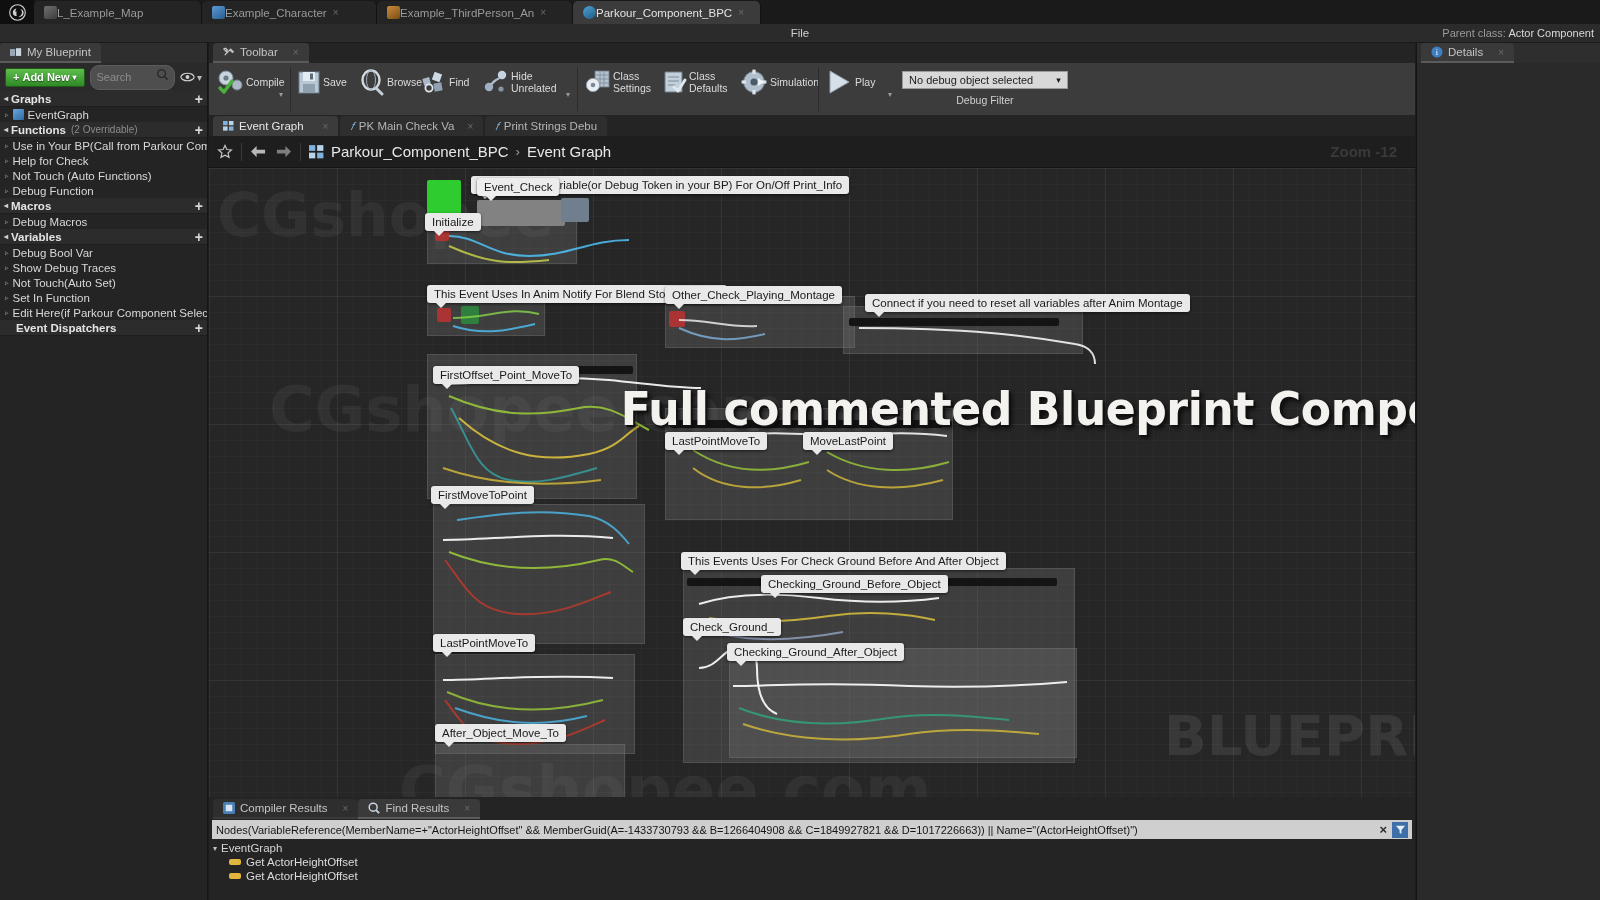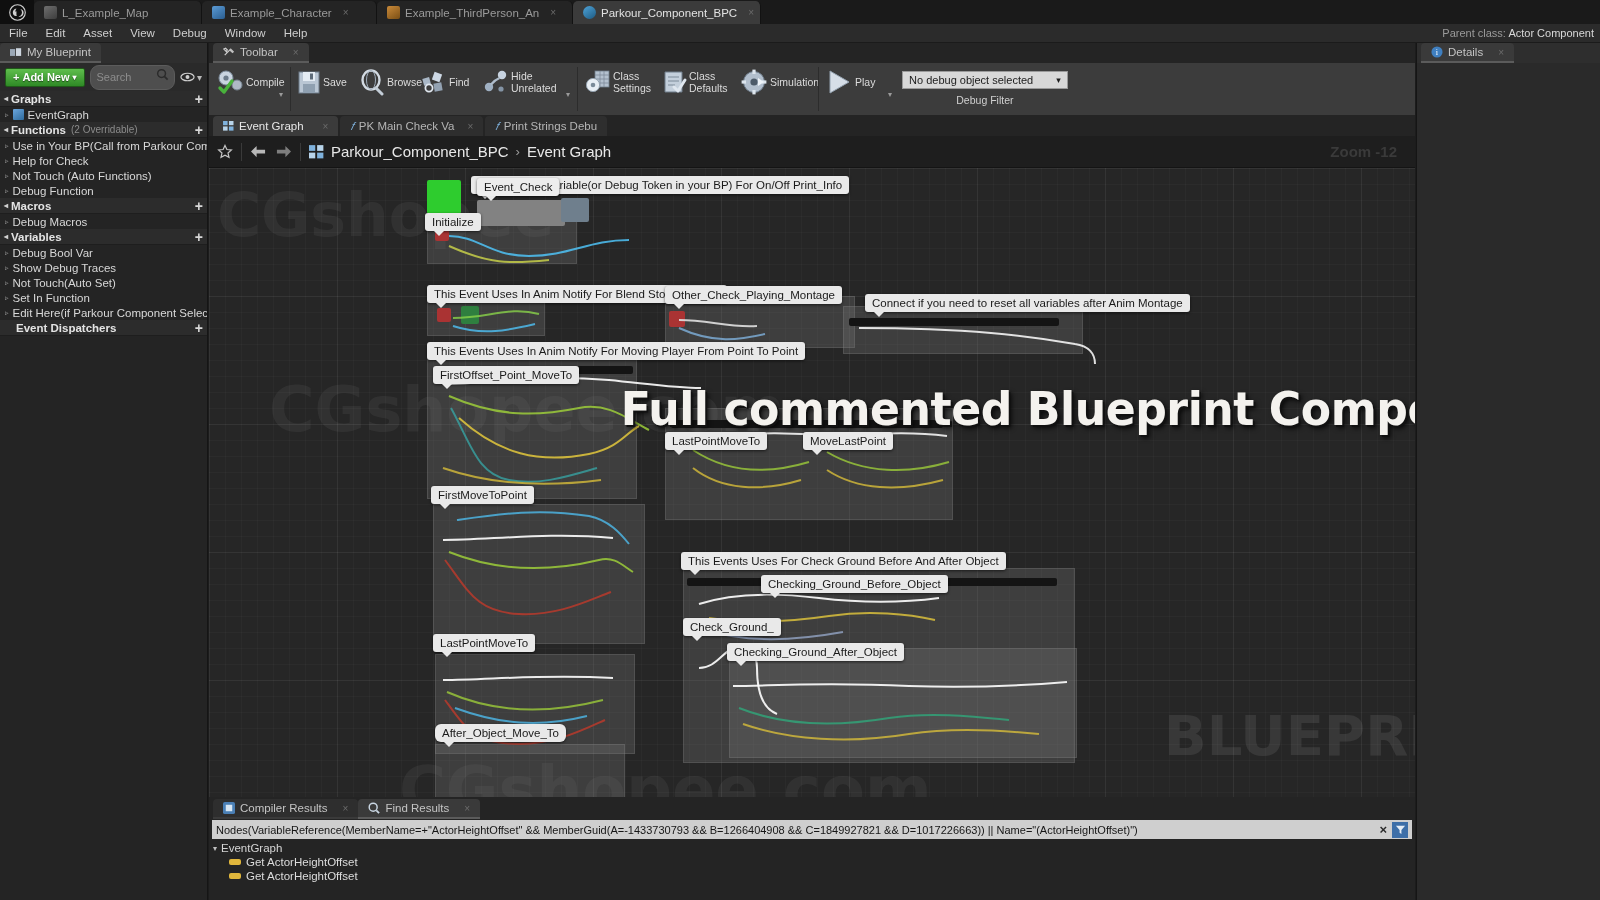--- a/index.html
+++ b/index.html
@@ -16,39 +16,40 @@
   .titlebar {
     position: absolute; top: 0; left: 0; width: 1600px; height: 24px;
     background: #1a1a1a; display: flex; align-items: flex-end;
   }
   .ue-logo {
     width: 34px; height: 24px; display: flex; align-items: center; justify-content: center;
     background: #0f0f0f;
   }
   .ue-logo svg { display:block; }
   .tab {
-    height: 23px; display: flex; align-items: center; gap: 5px;
+    height: 23px; display: flex; align-items: center; 
     padding: 0 8px 0 10px; font-size: 11.5px; color: #9a9a9a;
     background: #242424; border-right: 1px solid #121212;
     border-top-left-radius: 5px; border-top-right-radius: 5px;
     position: relative; white-space: nowrap;
   }
   .tab.active { background: #3b3b3b; color: #e2e2e2; }
   .tab .tclose { color: #6b6b6b; font-size: 10px; margin-left: 6px; }
   .tabicon { width: 13px; height: 13px; border-radius: 2px; flex: 0 0 auto; }
   .ti-map { background: linear-gradient(145deg,#6f6f6f,#3d3d3d); }
   .ti-char { background: linear-gradient(145deg,#5b9bd5,#2a5d8f); }
   .ti-anim { background: linear-gradient(145deg,#c98a3a,#7a4e14); }
   .ti-bp { background: linear-gradient(145deg,#4ea3d8,#1d5a82); border-radius:50%; }
 
   
   .menubar {
     position: absolute; top: 24px; left: 0; width: 1600px; height: 19px;
     background: #2b2b2b; display: flex; align-items: center;
     border-bottom: 1px solid #1b1b1b;
+    flex-direction: column;
   }
   .menu-item { font-size: 11.5px; color: #cfcfcf; padding: 0 9px; line-height: 18px; }
   .parentclass {
     position: absolute; right: 6px; top: 0; height: 19px; line-height: 19px;
     font-size: 11px; color: #9a9a9a;
   }
   .parentclass b { color: #d8d8d8; font-weight: normal; }
 
   
   .paneltab {
@@ -640,31 +641,30 @@
     </svg>
 
     <div class="bigtitle" style="left:382px; top:213px;">Full commented Blueprint Component</div>
 
     <div class="bubble" style="left:262px; top:8px;">Change This Variable(or Debug Token in your BP) For On/Off Print_Info</div>
     <div class="bubble" style="left:268px; top:10px; background:#ededed;">Event_Check</div>
     <div class="bubble" style="left:216px; top:45px;">Initialize</div>
     <div class="bubble" style="left:218px; top:117px;">This Event Uses In Anim Notify For Blend Stop Montage</div>
     <div class="bubble" style="left:456px; top:118px;text-align:center;">Other_Check_Playing_Montage</div>
     <div class="bubble" style="left:656px; top:126px;">Connect if you need to reset all variables after Anim Montage</div>
-    <div class="bubble" style="left:218px; top:174px;">This Events Uses In Anim Notify For Moving Player From Point To Point</div>
     <div class="bubble" style="left:224px; top:198px;">FirstOffset_Point_MoveTo</div>
     <div class="bubble" style="left:456px; top:264px;">LastPointMoveTo</div>
     <div class="bubble" style="left:594px; top:264px;">MoveLastPoint</div>
     <div class="bubble" style="left:222px; top:318px;">FirstMoveToPoint</div>
     <div class="bubble" style="left:472px; top:384px;">This Events Uses For Check Ground Before And After Object</div>
     <div class="bubble" style="left:552px; top:407px;">Checking_Ground_Before_Object</div>
     <div class="bubble" style="left:474px; top:450px;">Check_Ground_</div>
     <div class="bubble" style="left:224px; top:466px;">LastPointMoveTo</div>
     <div class="bubble" style="left:518px; top:475px;">Checking_Ground_After_Object</div>
-    <div class="bubble" style="left:226px; top:556px;border-radius:6px;">After_Object_Move_To</div>
+    <div class="bubble" style="left:226px; top:556px;">After_Object_Move_To</div>
   </div>
 
   <div class="bottompanel">
     <div class="bp-tabrow">
       <div class="paneltab" style="background:#2e2e2e;border-bottom:2px solid #3a3a3a;">
         <svg width="12" height="12" viewBox="0 0 13 13">
             <rect x="0" y="0" width="13" height="13" rx="2" fill="#4a7fb5"></rect>
             <path d="M3 3h7v7H3z" fill="#d8e6f2"></path>
           </svg>
         <span>Compiler Results</span>

